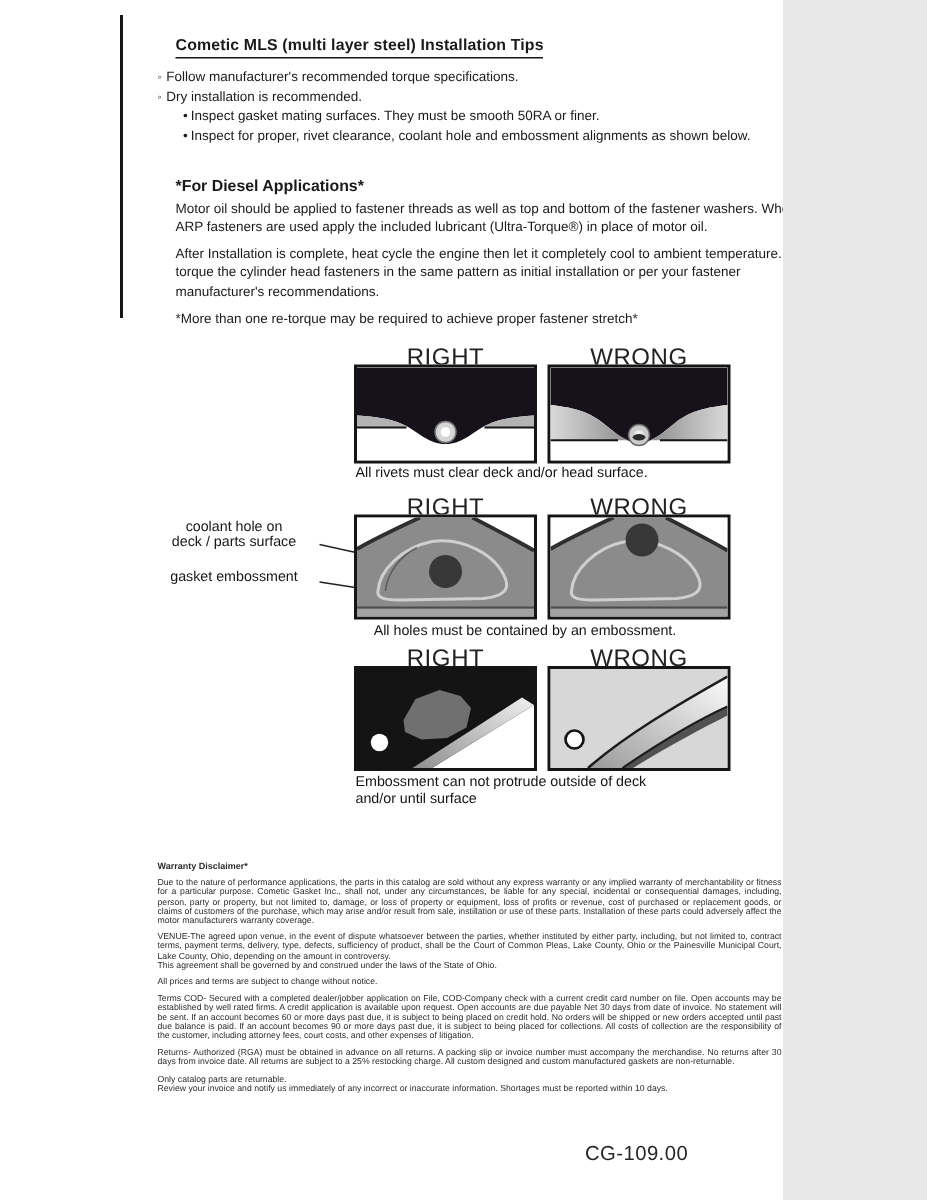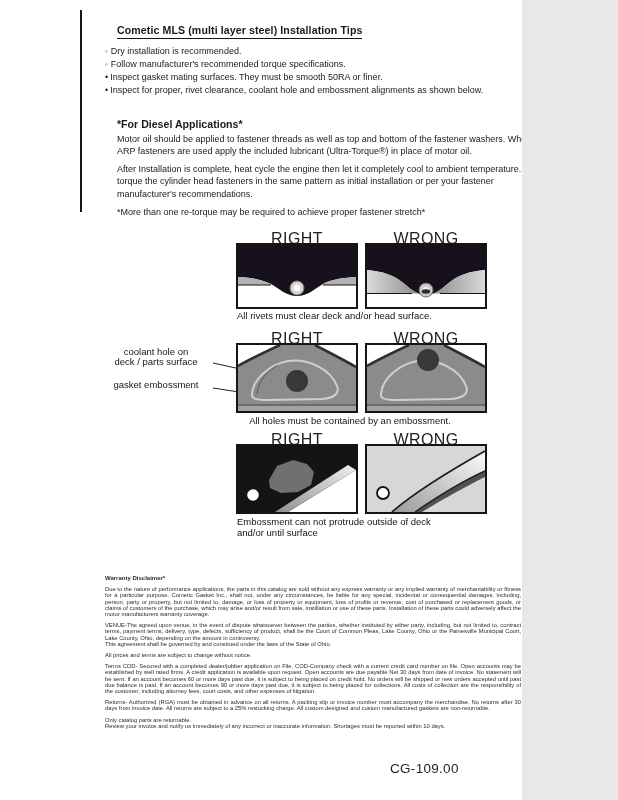--- a/index.html
+++ b/index.html
@@ -12,21 +12,21 @@
   .left-rule { left:80px; top:10px; width:1.5px; height:202px; background:#161616; }
 
   .title {
     left:117px; top:24px; font-size:10.6px; font-weight:bold; letter-spacing:.1px;
     border-bottom:1.6px solid #161616; padding-bottom:1.5px; margin:0;
   }
 
   .tips { left:105px; top:45px; font-size:9px; line-height:12.2px; }
   .tip, .subtip { white-space:nowrap; }
   .tip::before { content:"\25E6"; margin-right:3px; font-size:8px; position:relative; top:-.5px; }
-  .subtip { }
+  .subtip { margin-left:17px; }
   .subtip::before { content:"\2022"; margin-right:2px; }
 
   .diesel-heading { left:117px; top:118px; font-size:10.6px; font-weight:bold; margin:0; }
   .bodytext { left:117px; width:430px; font-size:9px; line-height:12.4px; }
   .p1 { top:133px; } .p2 { top:163px; } .note { top:206px; }
 
   .fig-label { width:122px; text-align:center; font-size:16px; color:#222; letter-spacing:.4px; }
   .fig-box { width:122px; box-sizing:border-box; border:2px solid #151515; background:#fff; }
   .fig-box svg { display:block; width:100%; height:100%; }
   .f1 { height:66px; top:243px; } .f2 { height:70px; top:343px; } .f3 { height:70px; top:444px; }
@@ -53,22 +53,22 @@
 </head>
 <body>
 
 <div class="page">
 
   <div class="abs left-rule"></div>
 
   <h1 class="abs title">Cometic MLS (multi layer steel) Installation Tips</h1>
 
   <div class="abs tips">
+    <div class="tip">Follow manufacturer's recommended torque specifications.</div>
     <div class="tip">Dry installation is recommended.</div>
-    <div class="tip">Follow manufacturer's recommended torque specifications.</div>
     <div class="subtip">Inspect gasket mating surfaces.  They must be smooth 50RA or finer.</div>
     <div class="subtip">Inspect for proper, rivet clearance, coolant hole and embossment alignments as shown below.</div>
   </div>
 
   <h2 class="abs diesel-heading">*For Diesel Applications*</h2>
   <div class="abs bodytext p1">Motor oil should be applied to fastener threads as well as top and bottom of the fastener washers. When ARP fasteners are used apply the included lubricant (Ultra-Torque®) in place of motor oil.</div>
   <div class="abs bodytext note">*More than one re-torque may be required to achieve proper fastener stretch*</div>
   <div class="abs bodytext p2">After Installation is complete, heat cycle the engine then let it completely cool to ambient temperature. Re-torque the cylinder head fasteners in the same pattern as initial installation or per your fastener manufacturer's recommendations.</div>
 
   <div class="abs fig-label lb1 bx1">RIGHT</div>

